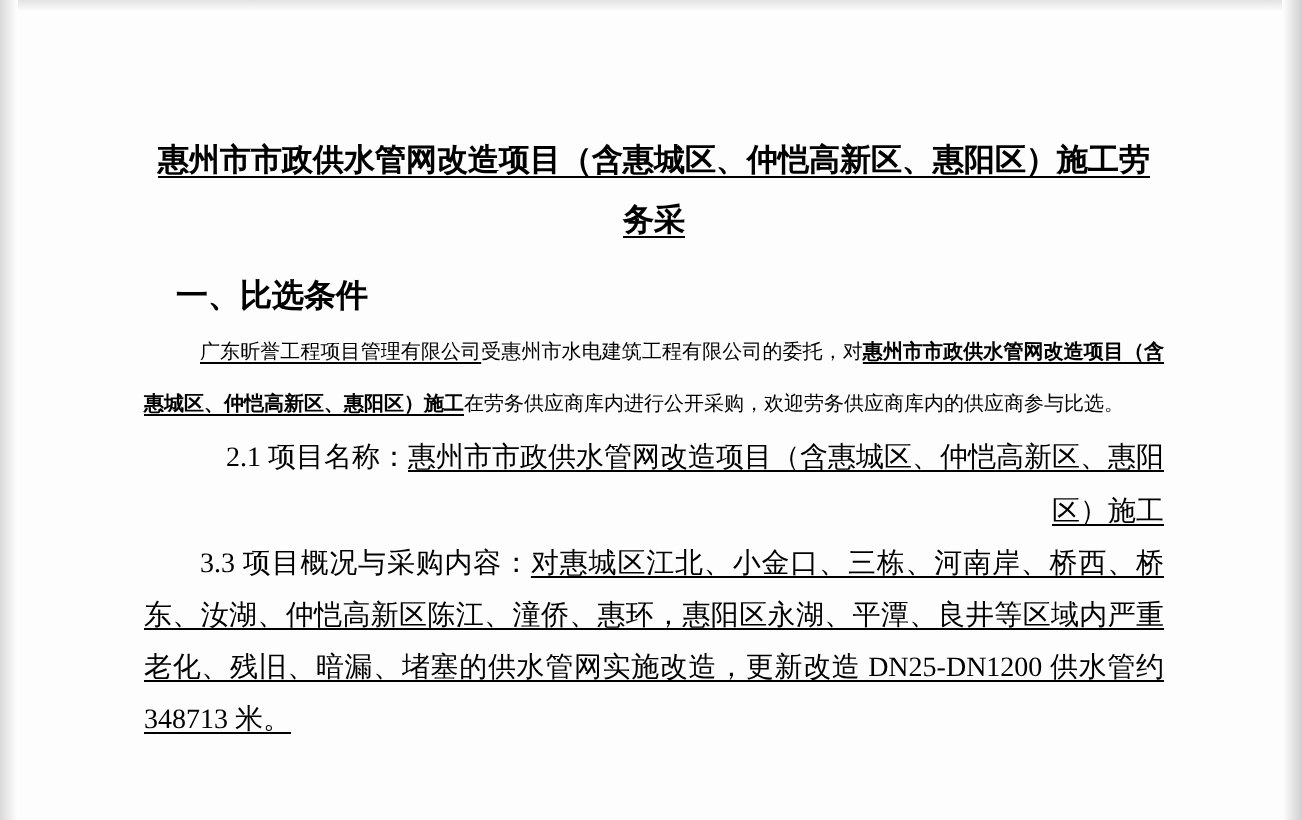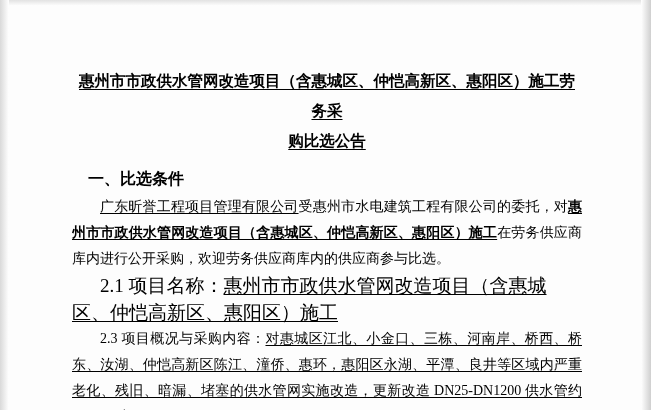--- a/index.html
+++ b/index.html
@@ -60,74 +60,74 @@
     display: block;
   }
   .section-heading {
     font-weight: bold;
     font-size: 16px;
     line-height: 30px;
     margin-top: 8px;
     text-indent: 16px;
   }
   .para {
-    font-size: 14px;
+    font-size: 10px;
     line-height: 26px;
     text-align: justify;
     text-justify: inter-ideograph;
   }
   .para.indent {
     text-indent: 28px;
   }
   .u {
     text-decoration: underline;
     text-underline-offset: 2px;
   }
   .b {
     font-weight: bold;
   }
   .item {
-    font-size: 19px;
+    font-size: 14px;
     line-height: 27px;
     text-indent: 28px;
+    text-align: right;
   }
   .block-para {
     font-size: 14px;
     line-height: 26px;
     text-indent: 28px;
     text-align: justify;
   }
 </style>
 </head>
 <body>
 
 <div class="page">
   <div class="edge-top"></div>
   <div class="edge-left"></div>
   <div class="edge-right"></div>
 
   <div class="content">
 
     <div class="doc-title">
       <span>惠州市市政供水管网改造项目（含惠城区、仲恺高新区、惠阳区）施工劳务采</span>
-      <span class="line2">购比选公告</span>
     </div>
 
     <div class="section-heading">一、比选条件</div>
 
     <div class="para indent">
       <span class="u">广东昕誉工程项目管理有限公司</span><span>受惠州市水电建筑工程有限公司的委托，对</span><span class="u b">惠州市市政供水管网改造项目（含惠城区、仲恺高新区、惠阳区）施工</span><span>在劳务供应商库内进行公开采购，欢迎劳务供应商库内的供应商参与比选。</span>
     </div>
 
 
     <div class="item">
       <span>2.1</span>
       <span>项目名称：</span><span class="u">惠州市市政供水管网改造项目（含惠城区、仲恺高新区、惠阳区）施工</span>
     </div>
 
 
     <div class="block-para">
-      <span>2.3</span>
+      <span>3.3</span>
       <span>项目概况与采购内容：</span><span class="u">对惠城区江北、小金口、三栋、河南岸、桥西、桥东、汝湖、仲恺高新区陈江、潼侨、惠环，惠阳区永湖、平潭、良井等区域内严重老化、残旧、暗漏、堵塞的供水管网实施改造，更新改造 DN25-DN1200 供水管约 348713 米。</span>
     </div>
 
   </div>
 </div>
 
 </body></html>

